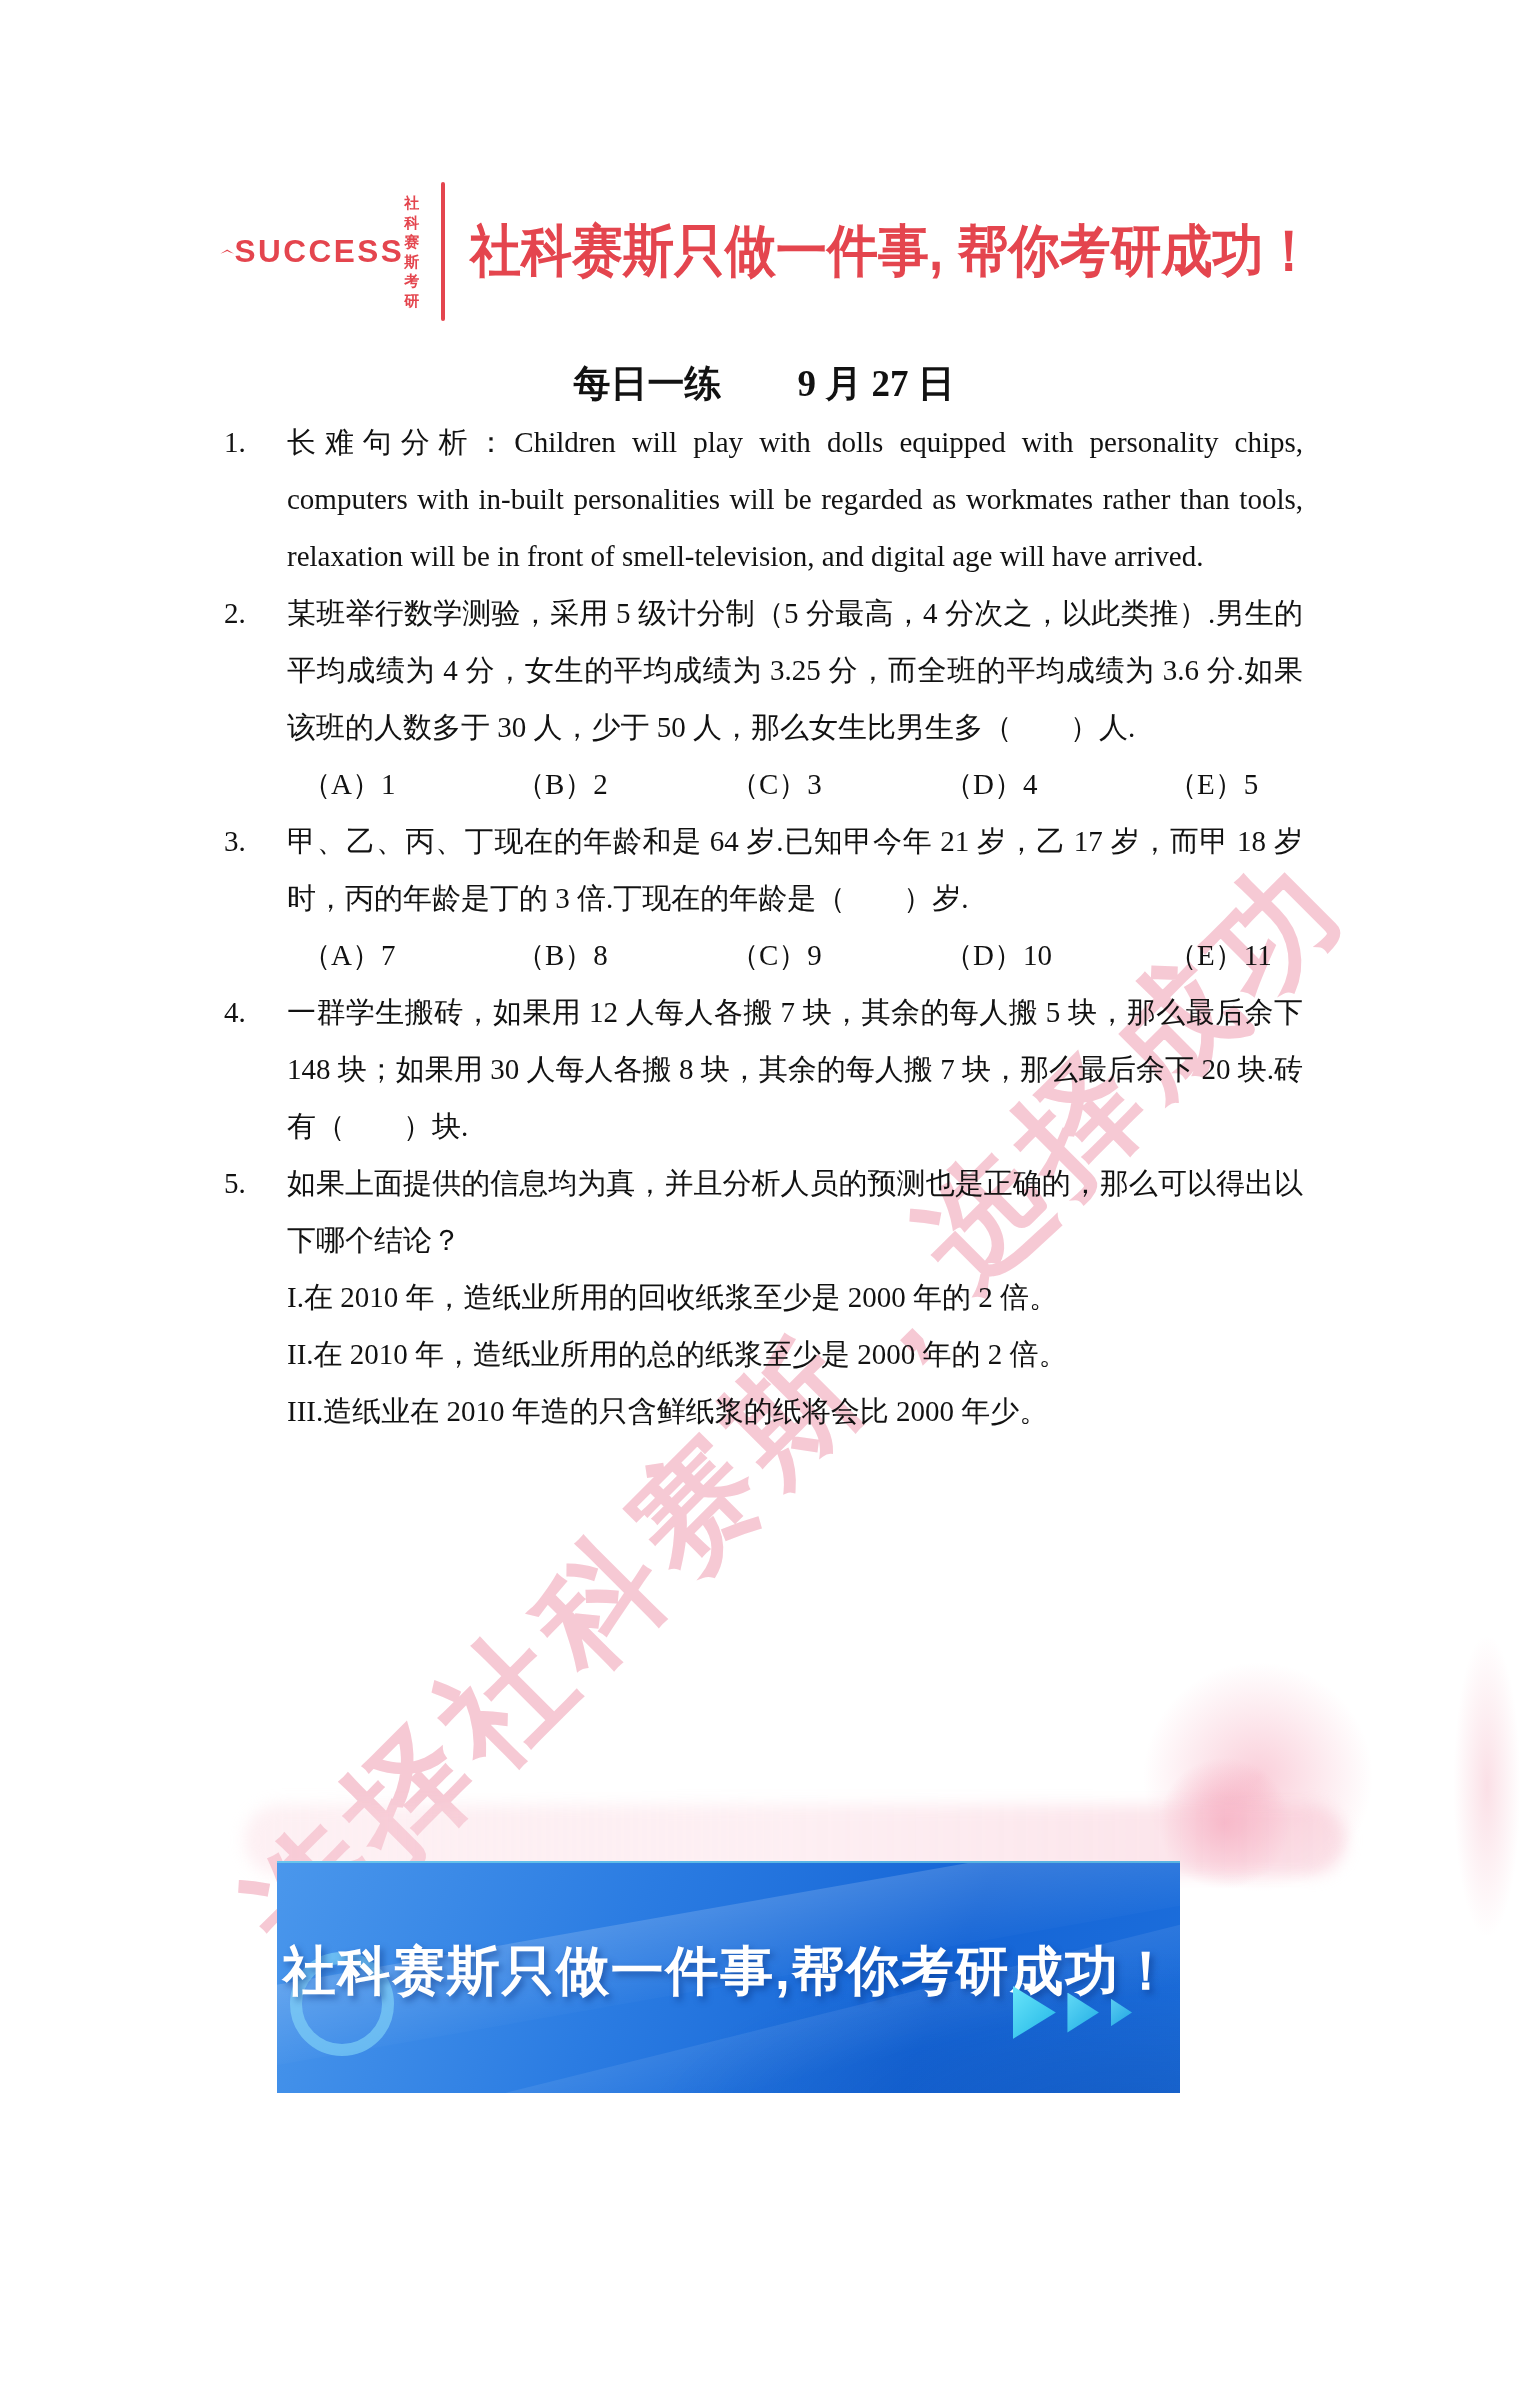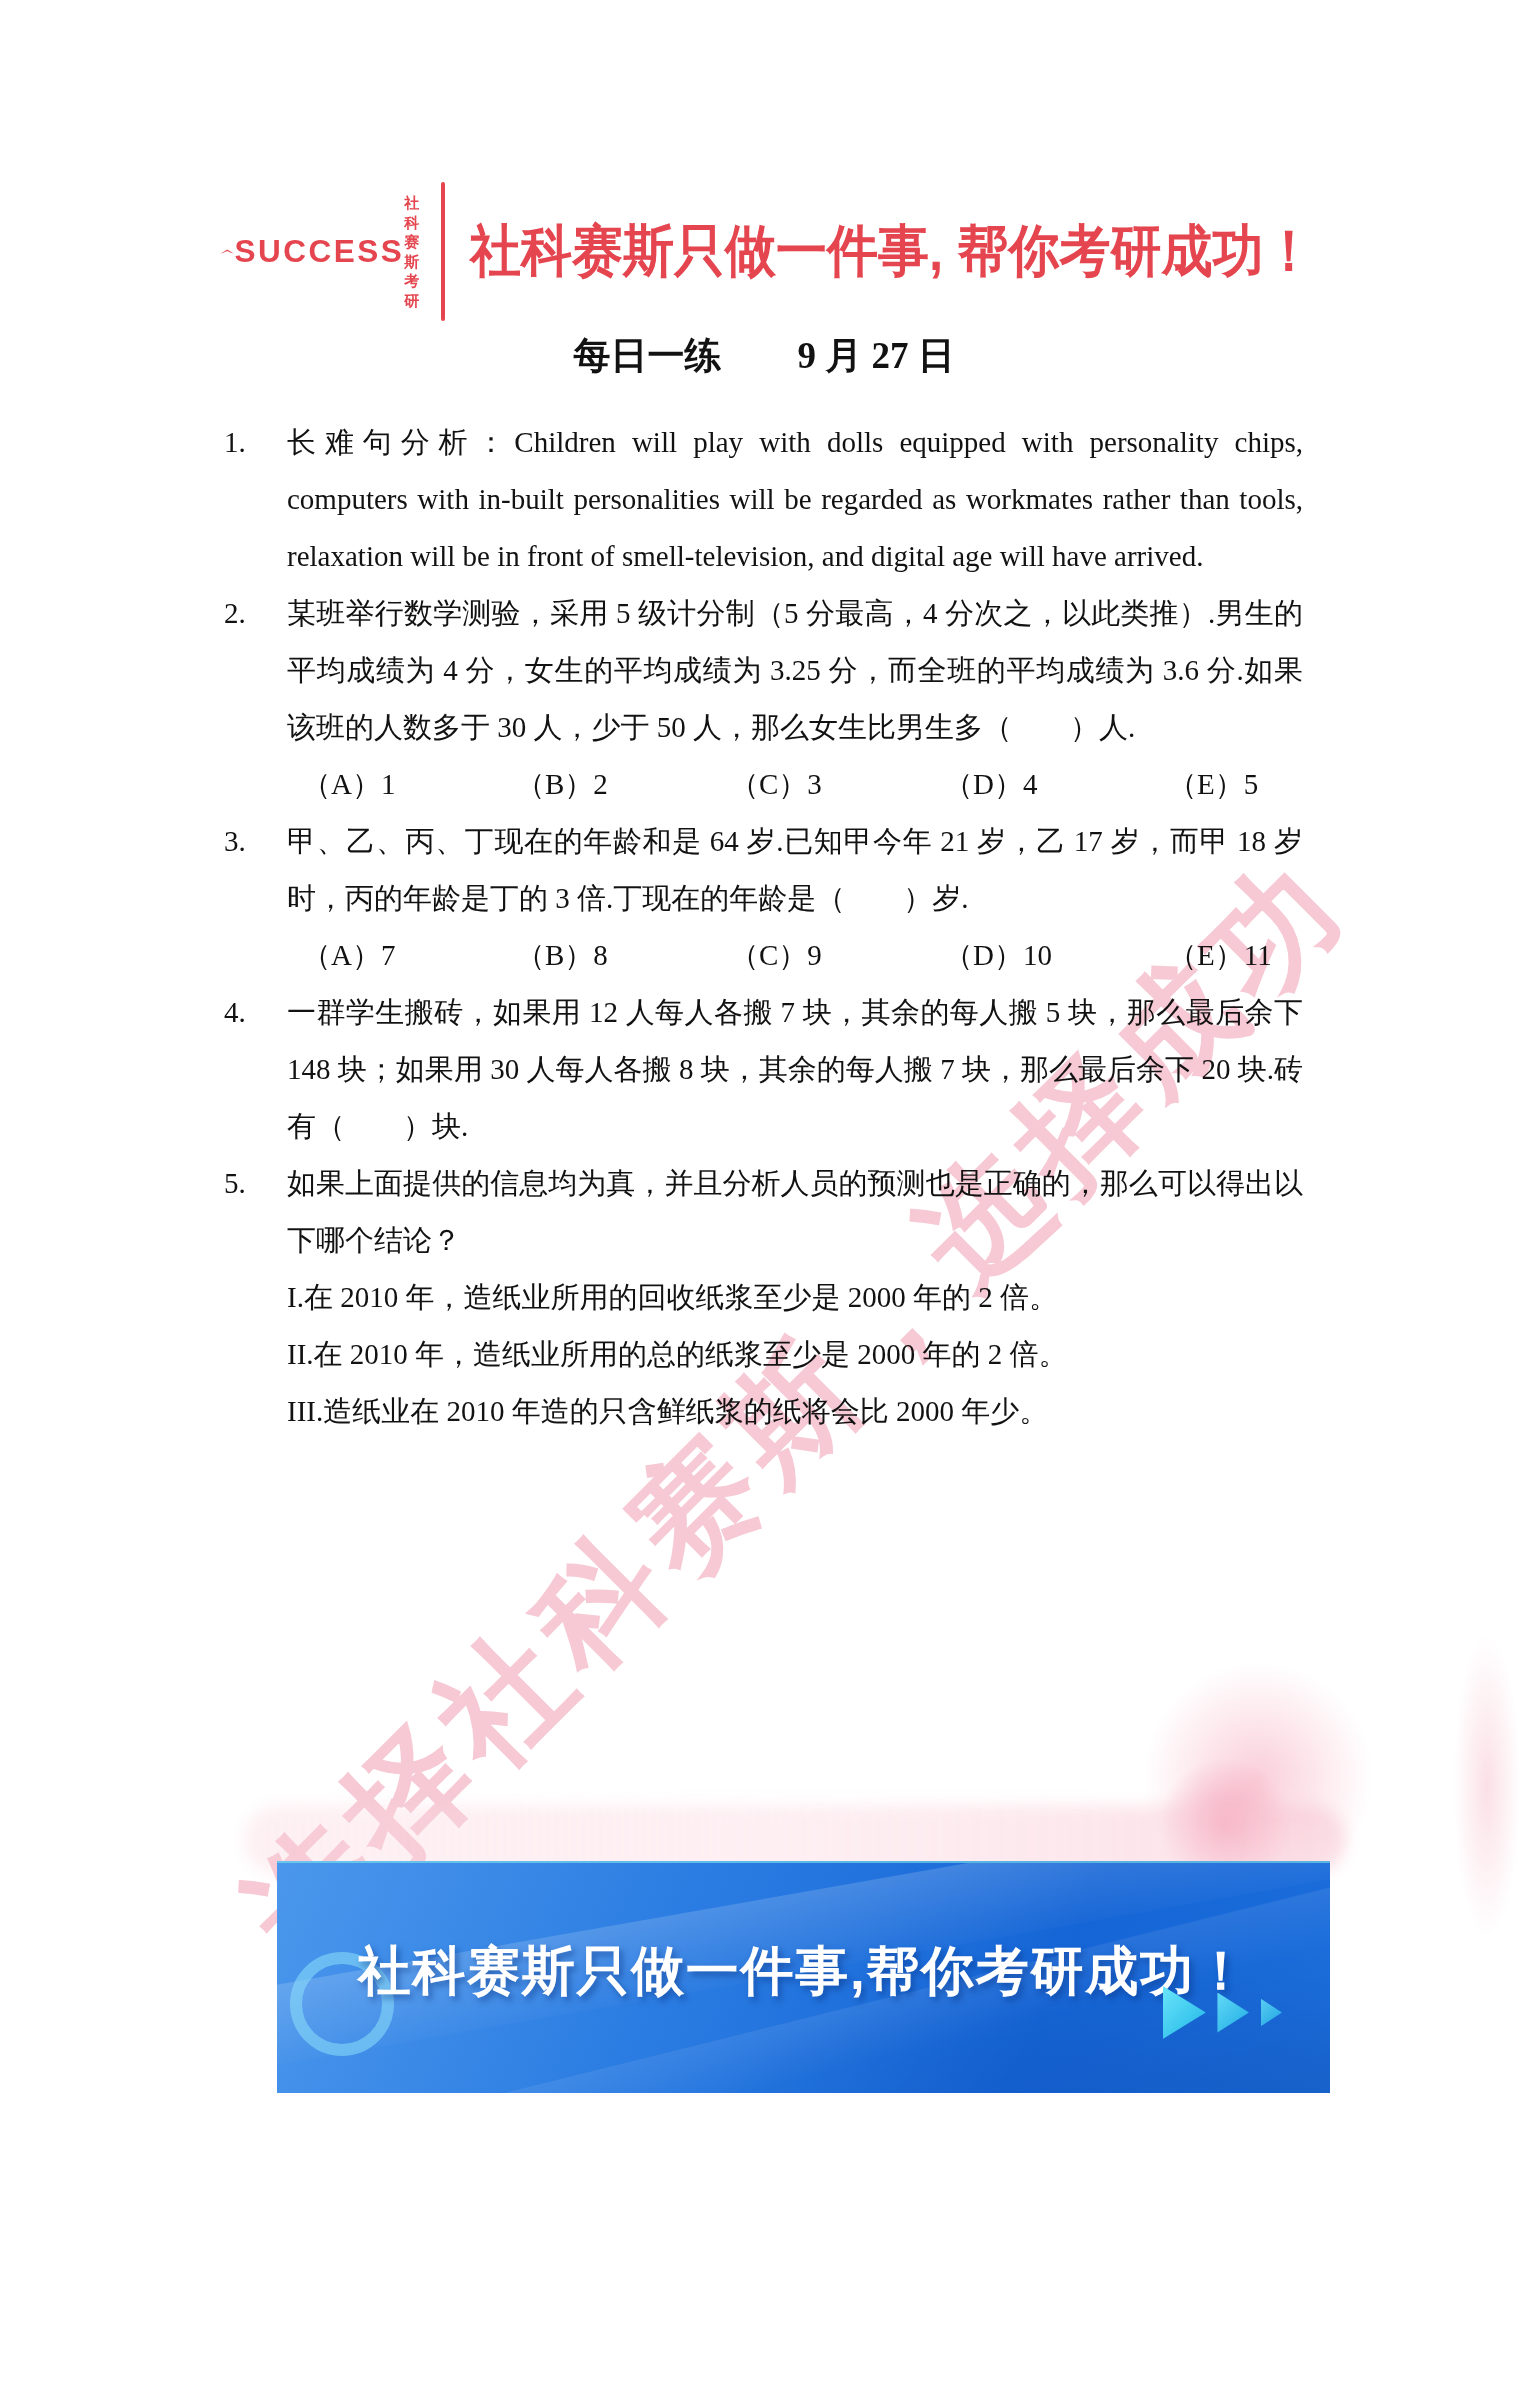--- a/index.html
+++ b/index.html
@@ -37,40 +37,40 @@
   .logo-sub{font-family:"Liberation Sans","DejaVu Sans",sans-serif;font-weight:700;
     font-size:15px;line-height:1.3;color:#e4454e;letter-spacing:1.7px;}
   .divider{width:4.1px;height:139px;background:#e4454e;margin:0 25px 0 20px;flex:none;border-radius:2.5px;}
   .slogan{
     font-family:"Liberation Sans","DejaVu Sans",sans-serif;font-weight:900;
     font-size:51px;color:#e4454e;letter-spacing:0px;white-space:nowrap;
     transform:scaleY(1.1);transform-origin:left center;
   }
 
   
-  .title-row{position:absolute;top:332px;left:0;width:100%;display:flex;justify-content:center;
+  .title-row{position:absolute;top:360px;left:0;width:100%;display:flex;justify-content:center;
     gap:76px;font-weight:700;font-size:37px;line-height:1.3;z-index:2;}
 
   
   .questions{position:absolute;top:414px;left:224px;width:1079px;z-index:2;
     font-size:29px;line-height:57px;}
   .q{display:flex;align-items:flex-start;}
   .q-num{width:63px;flex:none;}
   .q-content{flex:1;min-width:0;}
   .q-body{text-align:justify;}
   .opts{display:flex;padding-left:15px;}
   .opts span{width:214px;flex:none;white-space:nowrap;}
   .opts span:last-child{width:auto;margin-left:10px;}
   .opts5{display:flex;padding-left:0;}
   .opts5 span{width:212px;flex:none;white-space:nowrap;}
   .opts5 span:last-child{width:auto;}
 
   
   .banner{
-    position:absolute;left:277px;top:1861px;width:1053px;height:230px;z-index:3;overflow:hidden;
+    position:absolute;left:277px;top:1861px;width:903px;height:230px;z-index:3;overflow:hidden;
     background:
       radial-gradient(120% 160% at 95% 110%,rgba(8,64,160,.35) 0%,rgba(8,64,160,0) 45%),
       linear-gradient(113deg,#4a97ec 0%,#2b7ce2 38%,#1565d6 72%,#1d6fdc 100%);
     border-top:2.5px solid rgba(128,226,236,.65);
   }
   .banner .streak1{position:absolute;left:-99px;top:23px;width:1326px;height:79px;
     background:linear-gradient(rgba(255,255,255,.16),rgba(255,255,255,.02));transform:rotate(-10deg);}
   .banner .streak2{position:absolute;left:-66px;top:139px;width:1326px;height:58px;
     background:linear-gradient(rgba(255,255,255,.08),rgba(255,255,255,0));transform:rotate(-14deg);}
   .banner .ring{position:absolute;left:13.3px;top:89px;width:80px;height:80px;border-radius:50%;

